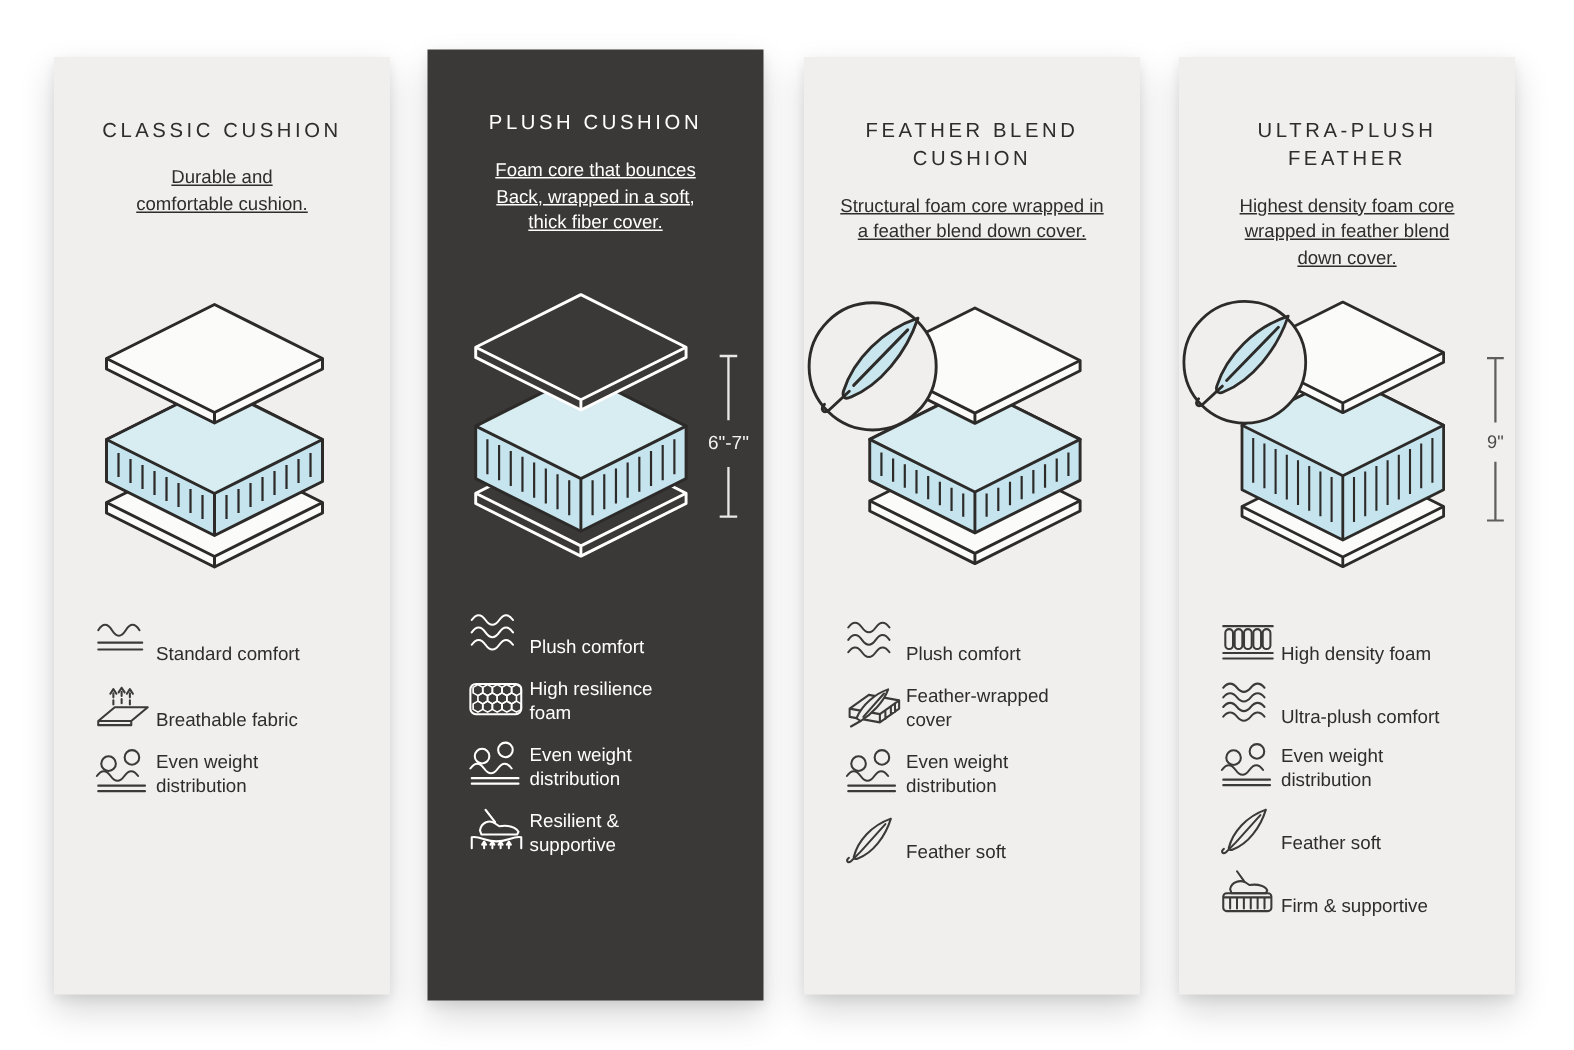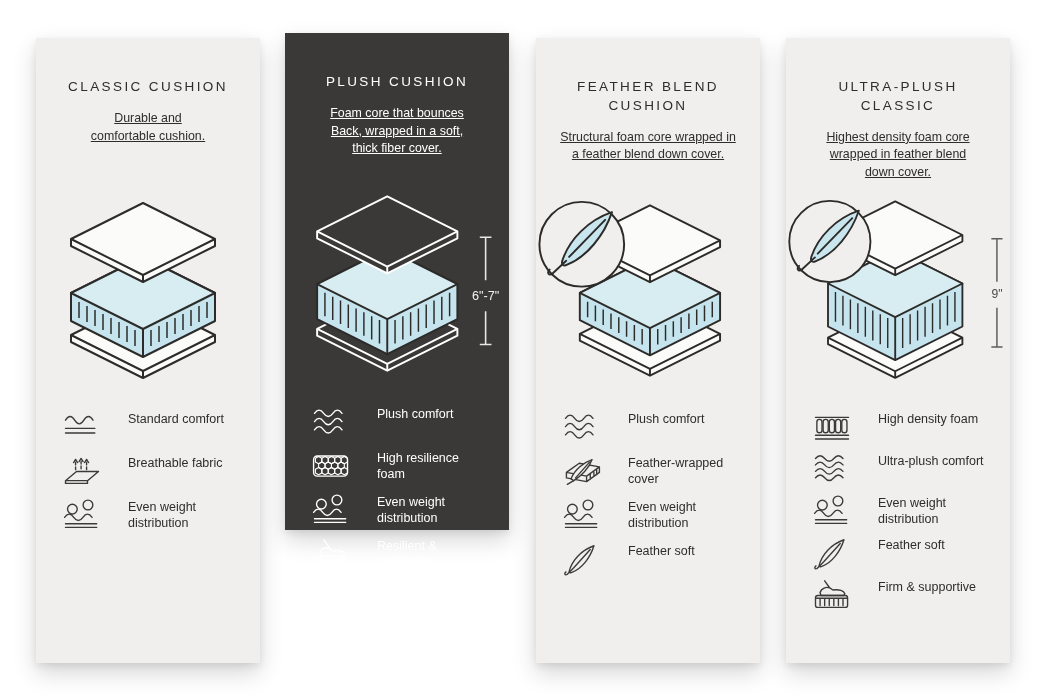--- a/index.html
+++ b/index.html
@@ -17,21 +17,21 @@
   .card-head{padding:40px 8px 0;height:150px;box-sizing:border-box;}
   .card-title{
     margin:0;font-size:13.5px;font-weight:normal;letter-spacing:2.4px;
     text-align:center;white-space:pre-line;line-height:1.4;
   }
   .card-desc{
     margin:13px 0 0;font-size:12.4px;line-height:1.42;text-align:center;white-space:pre-line;text-decoration:underline;
   }
   .illus-zone{height:205px;display:flex;align-items:center;justify-content:center;}
   .features{display:flex;flex-direction:column;gap:11px;margin-top:18px;padding:0 10px 0 24px;}
-  .feature{display:flex;align-items:flex-start;gap:24px;}
+  .feature{display:flex;align-items:flex-end;gap:0;}
   .ficon{flex:0 0 44px;width:44px;height:33px;color:#3a3a38;}
   .card-dark .ficon{color:#ffffff;}
   .flabel{font-size:12.5px;line-height:1.3;white-space:pre-line;}
   
   .ln{fill:none;stroke:currentColor;stroke-width:1.5;stroke-linecap:round;stroke-linejoin:round;}
   .ln-thin{fill:none;stroke:currentColor;stroke-width:1.2;stroke-linejoin:round;}
   .dash{stroke-dasharray:3 2.2;}
   
   .measure path{fill:none;stroke-width:1.6;}
   .measure text{font-size:13px;text-anchor:middle;}
@@ -178,21 +178,21 @@
     <div class="feature">
       <svg class="ficon" viewBox="0 0 44 36">
           <use href="#i-evenweight"></use>
         </svg>
       <span class="flabel">Even weight
 distribution</span>
     </div>
   </div>
 </section>
 
-<section class="card card-dark" style="left:285px;top:33px;height:497px">
+<section class="card card-dark" style="left:285px;top:33px;height:634px">
   <div class="card-head">
     <h2 class="card-title">PLUSH CUSHION</h2>
     <p class="card-desc">Foam core that bounces
 Back, wrapped in a soft,
 thick fiber cover.</p>
   </div>
   <div class="illus-zone">
     <svg width="230" height="188" viewBox="0 0 230 188">
       <use href="#sheet" x="33" y="102" style="--sh-fill:#3b3937;--sh-stroke:#ffffff"></use>
       <use href="#foam36" x="33" y="56"></use>
@@ -275,21 +275,21 @@
           <use href="#i-feather"></use>
         </svg>
       <span class="flabel">Feather soft</span>
     </div>
   </div>
 </section>
 
 <section class="card card-light" style="left:786px;top:38px;height:625px">
   <div class="card-head">
     <h2 class="card-title">ULTRA-PLUSH
-CLASSIC</h2>
+FEATHER</h2>
     <p class="card-desc">Highest density foam core
 wrapped in feather blend
 down cover.</p>
   </div>
   <div class="illus-zone">
     <svg width="240" height="196" viewBox="0 0 240 196">
       <use href="#sheet" x="45" y="112" style="--sh-fill:#fbfbfa;--sh-stroke:#2c2b29"></use>
       <use href="#foam46" x="45" y="54"></use>
       <use href="#sheet" x="45" y="2" style="--sh-fill:#fbfbfa;--sh-stroke:#2c2b29"></use>
       <use href="#badge" x="2" y="0"></use>

